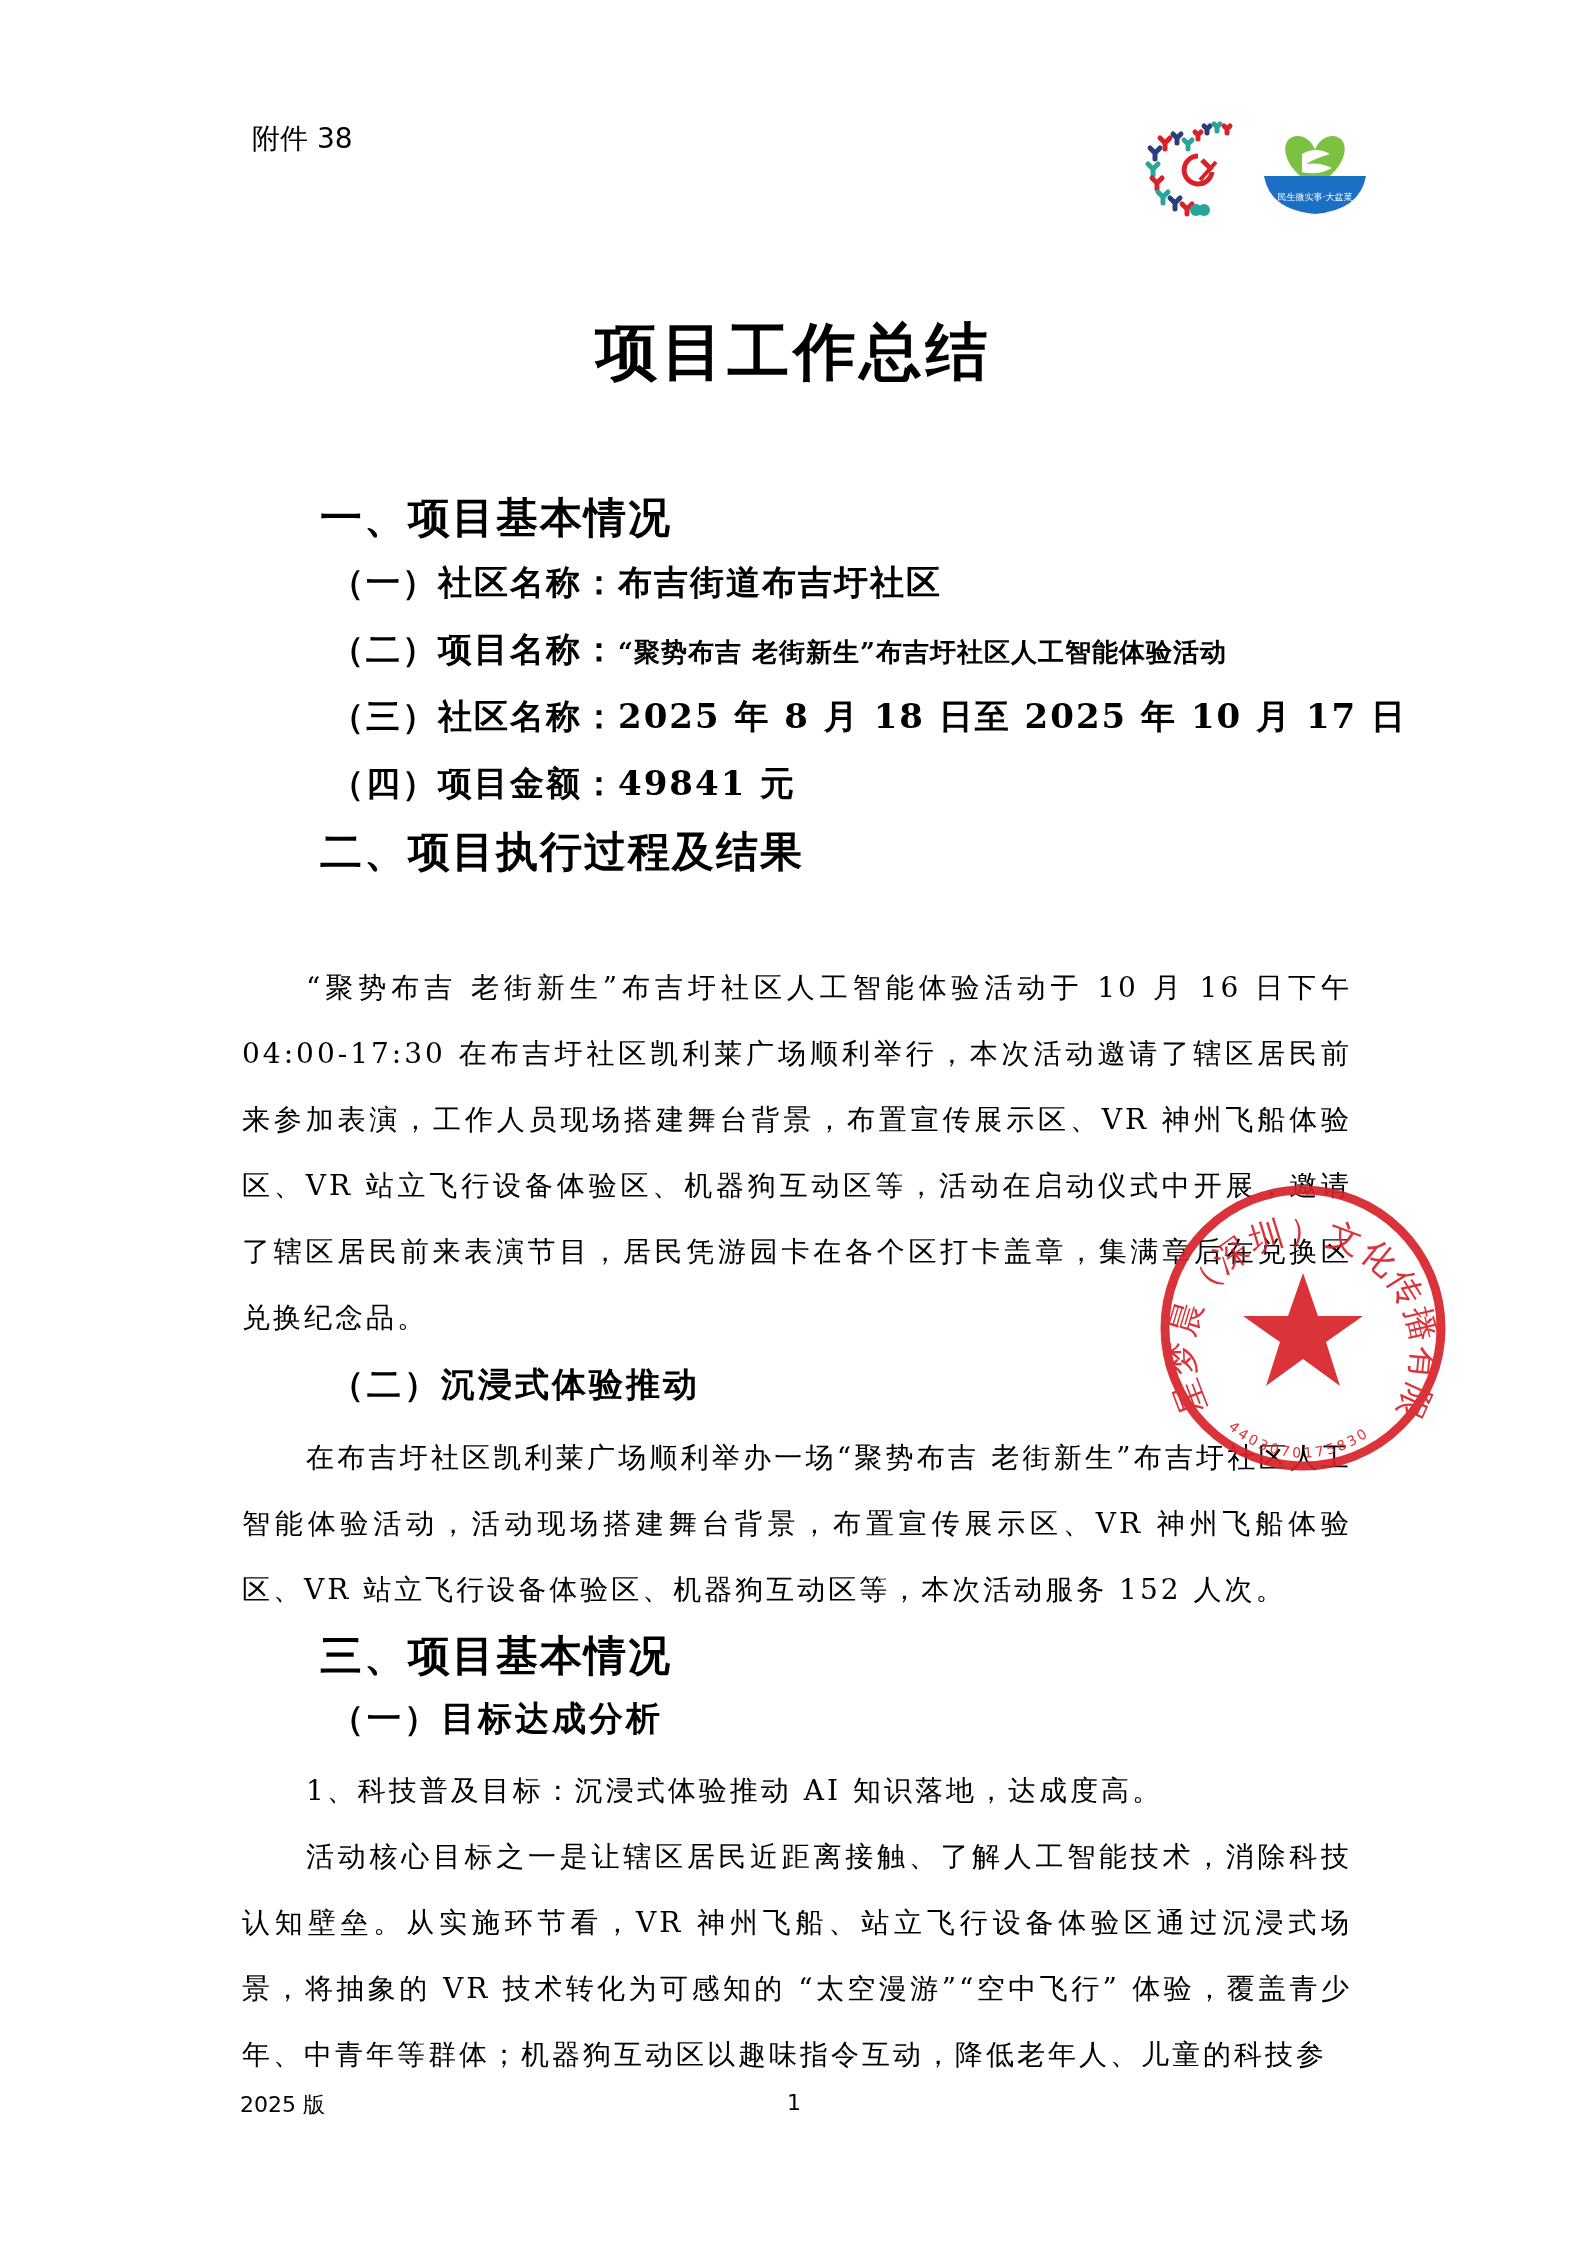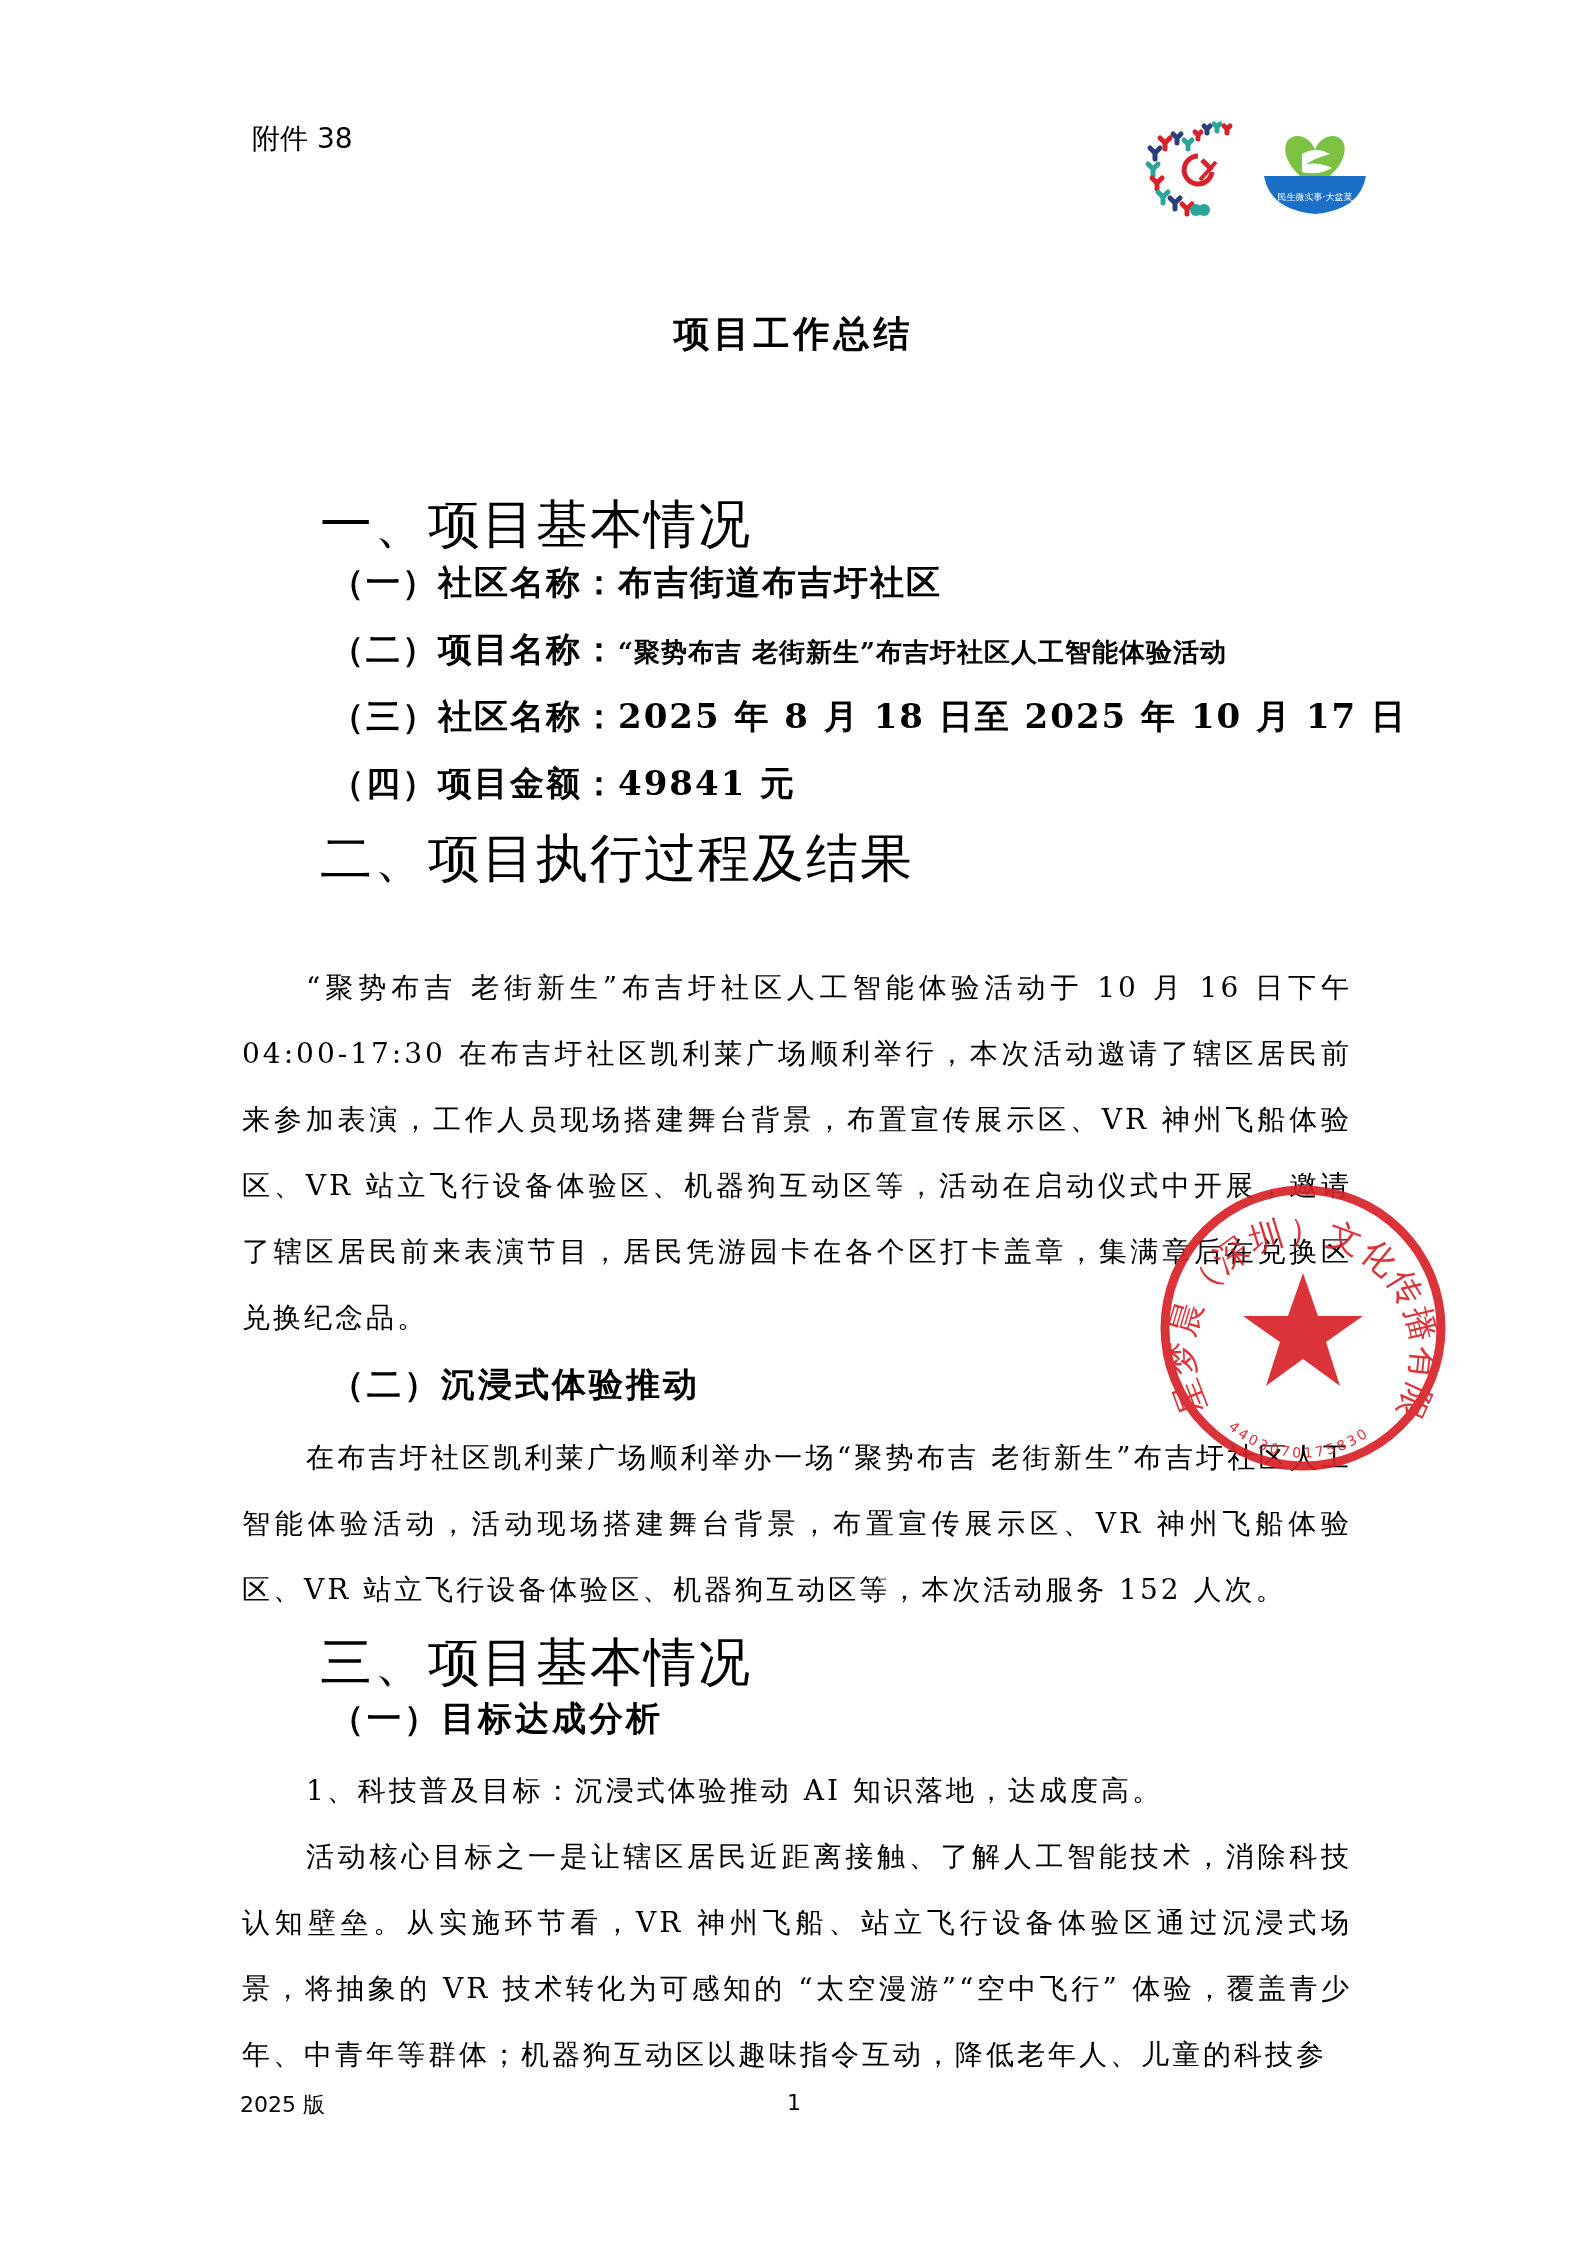--- a/index.html
+++ b/index.html
@@ -2,22 +2,22 @@
 <html><head>
 <meta charset="utf-8">
 <style>
   html, body { margin: 0; padding: 0; background: #ffffff; }
   body { width: 1587px; height: 2245px; position: relative; overflow: hidden; color: #000; }
   .page { position: absolute; left: 0; top: 0; width: 1319px; height: 2245px; background: #fff; }
   .attach { position: absolute; left: 252px; top: 120px; font-family: "DejaVu Sans", sans-serif; font-size: 28px; }
   .logos { position: absolute; left: 1140px; top: 118px; width: 230px; height: 100px; }
   .logo1 { position: absolute; left: 0; top: 0; width: 100px; height: 100px; }
   .logo2 { position: absolute; left: 120px; top: 10px; width: 110px; height: 90px; }
-  .title { position: absolute; left: 0; width: 1587px; top: 310px; text-align: center; font-family: "DejaVu Sans", sans-serif; font-weight: bold; font-size: 36px; letter-spacing: 4px; }
-  .h1 { position: absolute; left: 320px; font-family: "DejaVu Sans", sans-serif; font-size: 52px; font-weight: normal; letter-spacing: 2px; }
+  .title { position: absolute; left: 0; width: 1587px; top: 310px; text-align: center; font-family: "DejaVu Sans", sans-serif; font-weight: bold; font-size: 62px; letter-spacing: 4px; }
+  .h1 { position: absolute; left: 320px; font-family: "DejaVu Sans", sans-serif; font-size: 42px; font-weight: bold; letter-spacing: 2px; }
   .h2 { position: absolute; left: 330px; font-family: "DejaVu Sans", sans-serif; font-size: 34px; font-weight: bold; letter-spacing: 3px; }
   .info { position: absolute; left: 330px; font-family: "DejaVu Serif", serif; font-size: 34px; font-weight: bold; letter-spacing: 2px; white-space: nowrap; }
   .info .val-small { font-size: 26px; letter-spacing: 1px; }
   .para { position: absolute; left: 242px; width: 1110px; font-family: "DejaVu Serif", serif; font-size: 28px; line-height: 66px; letter-spacing: 3px; text-align: justify; }
   .para p { margin: 0; }
   .indent { text-indent: 64px; }
   .footer-left { position: absolute; left: 240px; top: 2090px; font-family: "DejaVu Sans", sans-serif; font-size: 22px; }
   .footer-page { position: absolute; left: 787px; top: 2090px; font-family: "DejaVu Sans", sans-serif; font-size: 22px; }
   .seal { position: absolute; left: 1148px; top: 1178px; width: 310px; height: 300px; opacity: 0.92; pointer-events: none; }
 </style>

